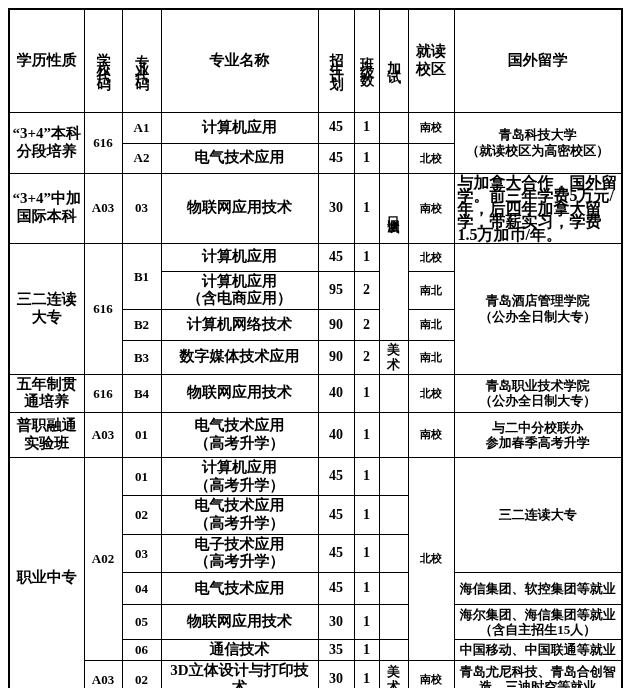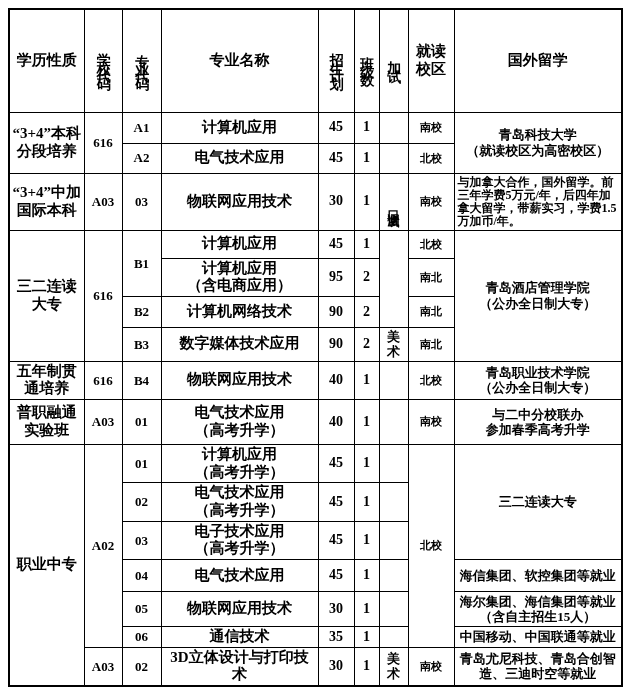--- a/index.html
+++ b/index.html
@@ -44,21 +44,21 @@
   td.extra span.vtest { letter-spacing: 1px; font-size: 12px; }
   
   td.edu     { font-size: 15px; }
   td.code    { font-size: 13px; }
   td.name    { font-size: 15px; }
   td.num     { font-size: 14px; }
   td.extra   { font-size: 13px; line-height: 1.05; }
   td.campus  { font-size: 11px; }
   td.partner { font-size: 13px; }
   td.partner.small {
-    font-size: 12px;
+    font-size: 16px;
     text-align: left;
     line-height: 13px;
     padding: 2px 3px;
     white-space: normal;
   }
 </style>
 </head>
 <body>
 
 <div class="sheet">

